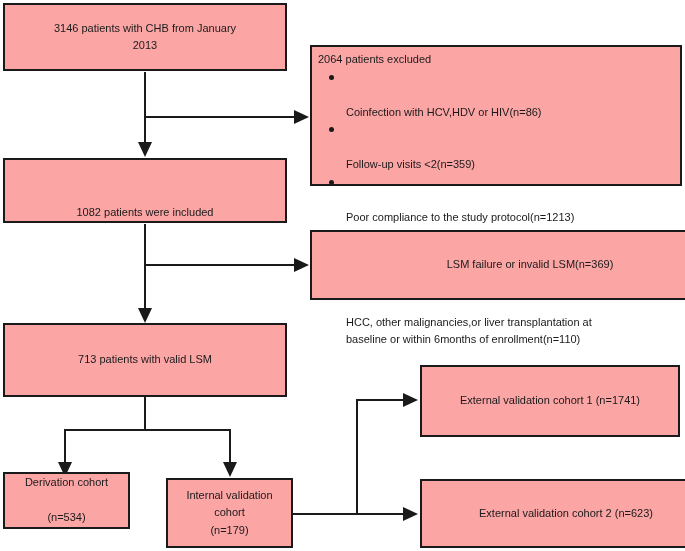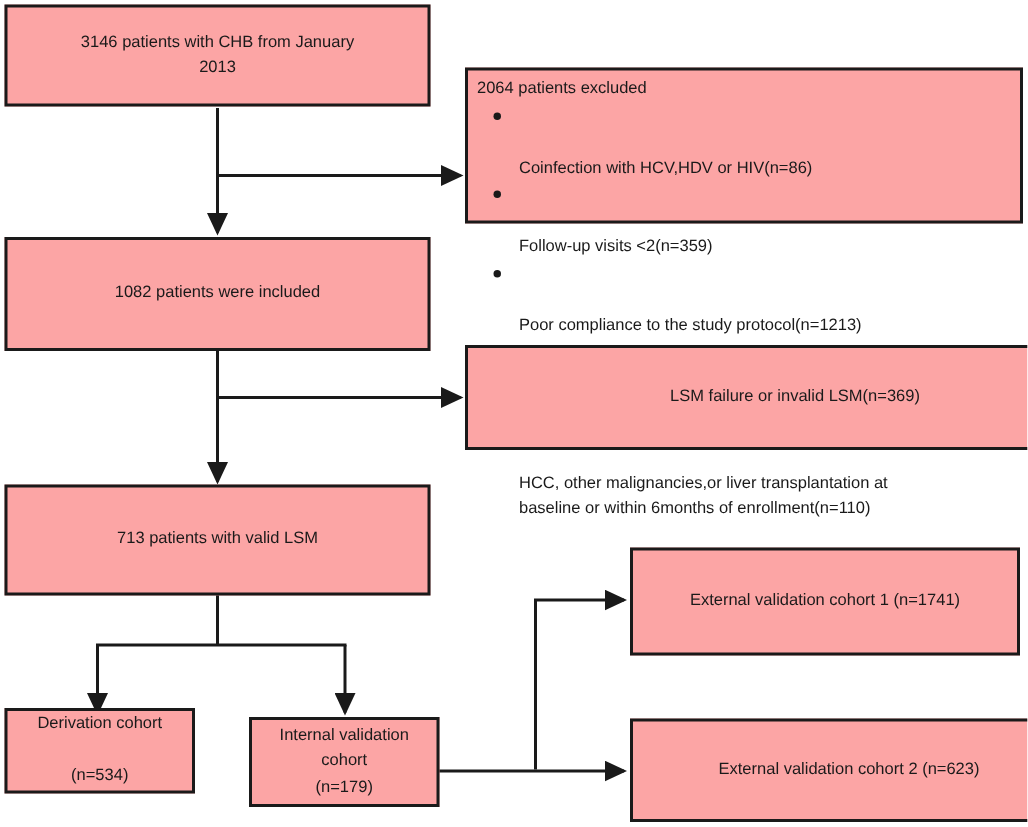--- a/index.html
+++ b/index.html
@@ -32,26 +32,26 @@
   .center {
     display: flex;
     align-items: center;
     justify-content: center;
     text-align: center;
   }
   .btxt { white-space: pre-line; }
 
   
   .b-initial   { left: 3px;   top: 3px;   width: 284px; height: 68px; }
-  .b-excluded  { left: 310px; top: 45px;  width: 372px; height: 104px; padding: 4px 0 0 4px; }
-  .b-included  { left: 3px;   top: 158px; width: 284px; height: 76px; }
+  .b-excluded  { left: 310px; top: 45px;  width: 372px; height: 141px; padding: 4px 0 0 4px; }
+  .b-included  { left: 3px;   top: 158px; width: 284px; height: 65px; align-items: flex-end; }
   .b-lsm       { left: 310px; top: 230px; width: 440px; height: 70px; }
   .b-valid     { left: 3px;   top: 323px; width: 284px; height: 74px; }
   .b-deriv     { left: 3px;   top: 472px; width: 127px; height: 57px; }
-  .b-internal  { left: 166px; top: 478px; width: 127px; height: 60px; }
+  .b-internal  { left: 166px; top: 478px; width: 127px; height: 70px; }
   .b-ext1      { left: 420px; top: 365px; width: 260px; height: 72px; }
   .b-ext2      { left: 420px; top: 479px; width: 292px; height: 69px; }
 
   
   .ex-title { padding-left: 2px; }
   .ex-list {
     list-style: none;
     margin: 0;
     padding: 0;
   }

